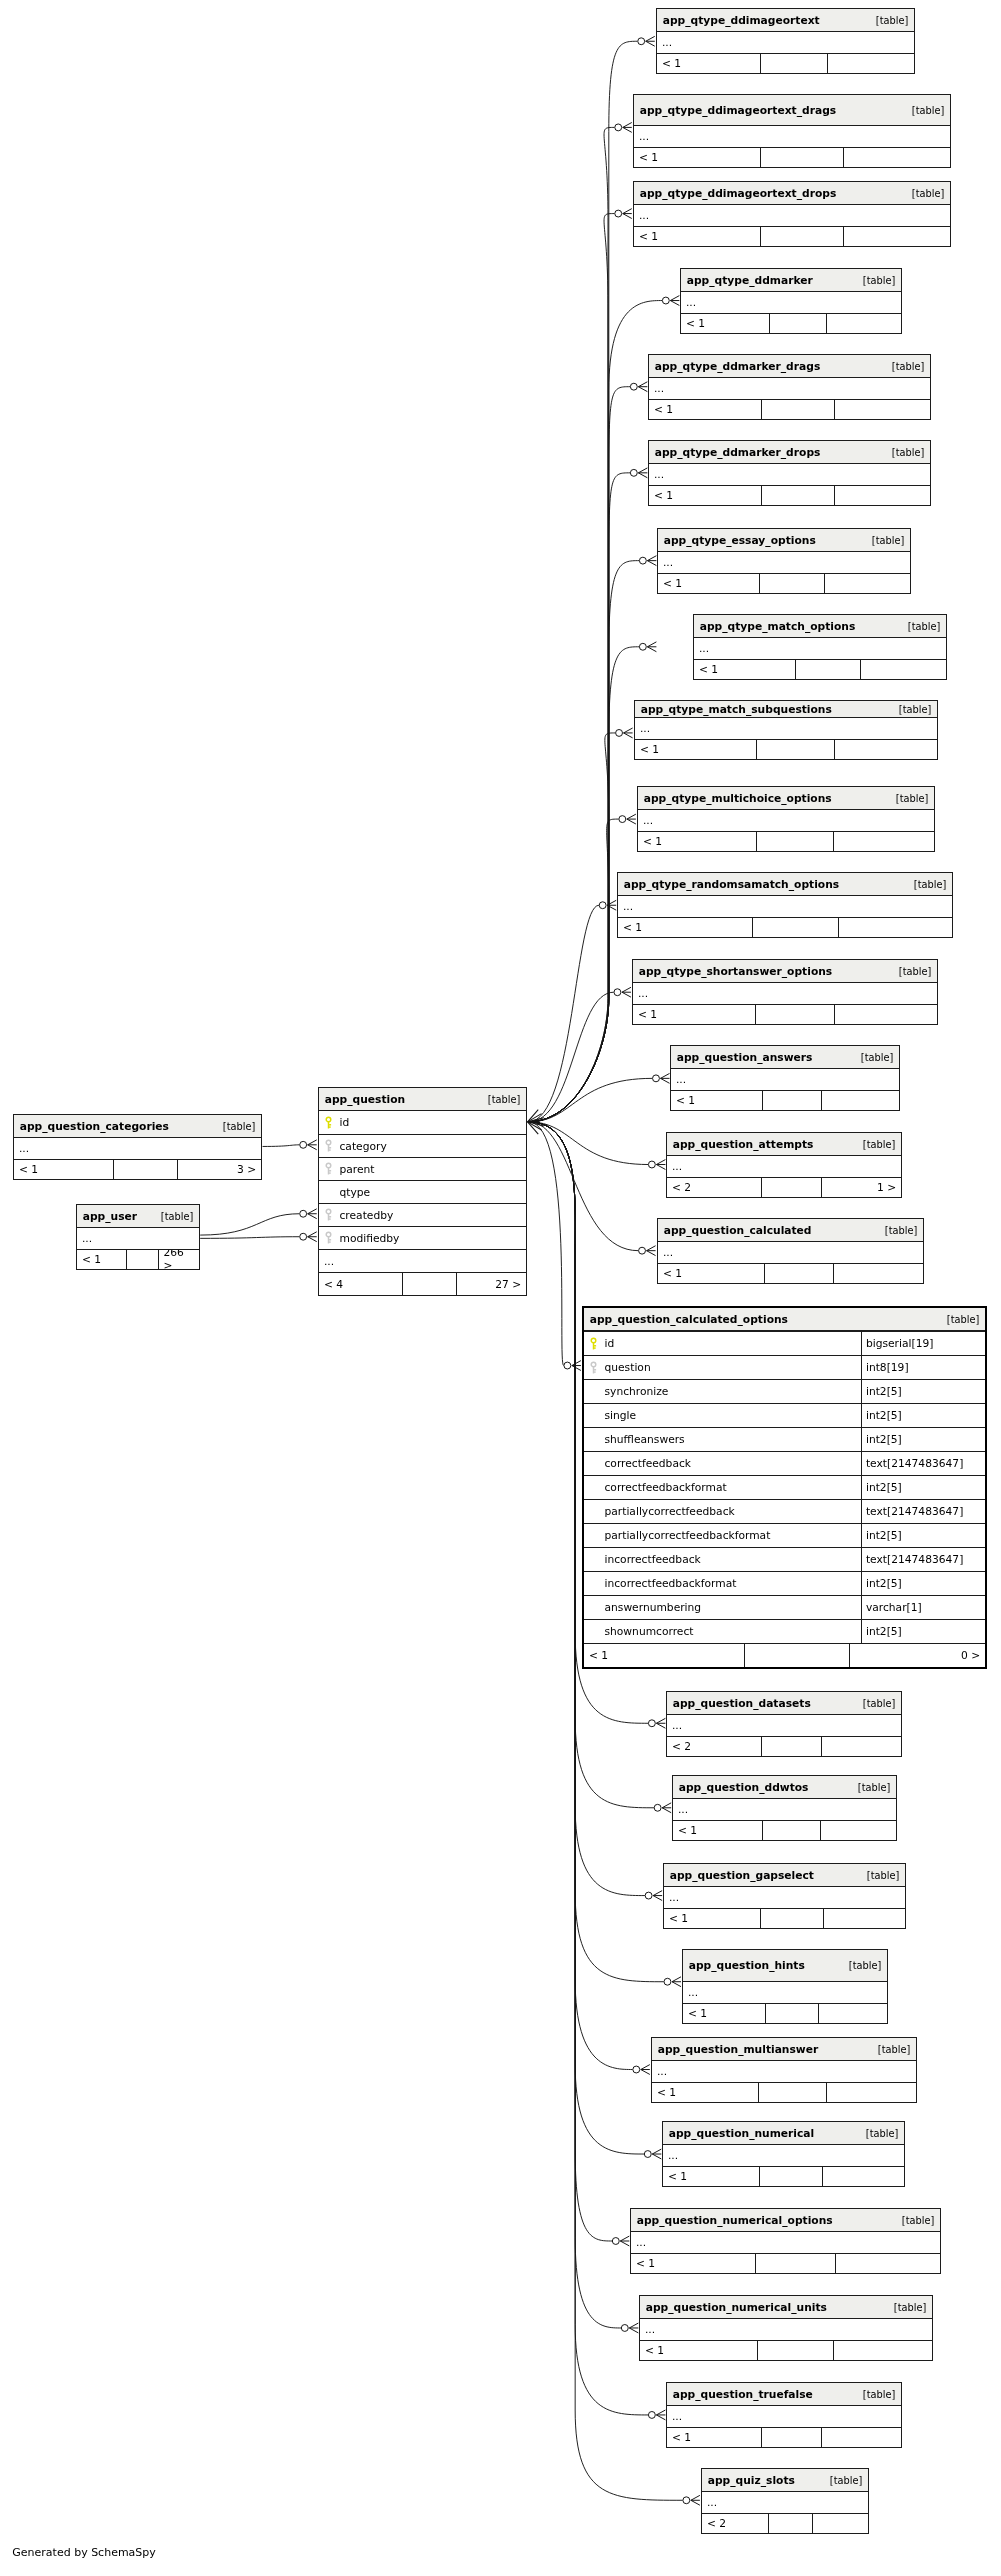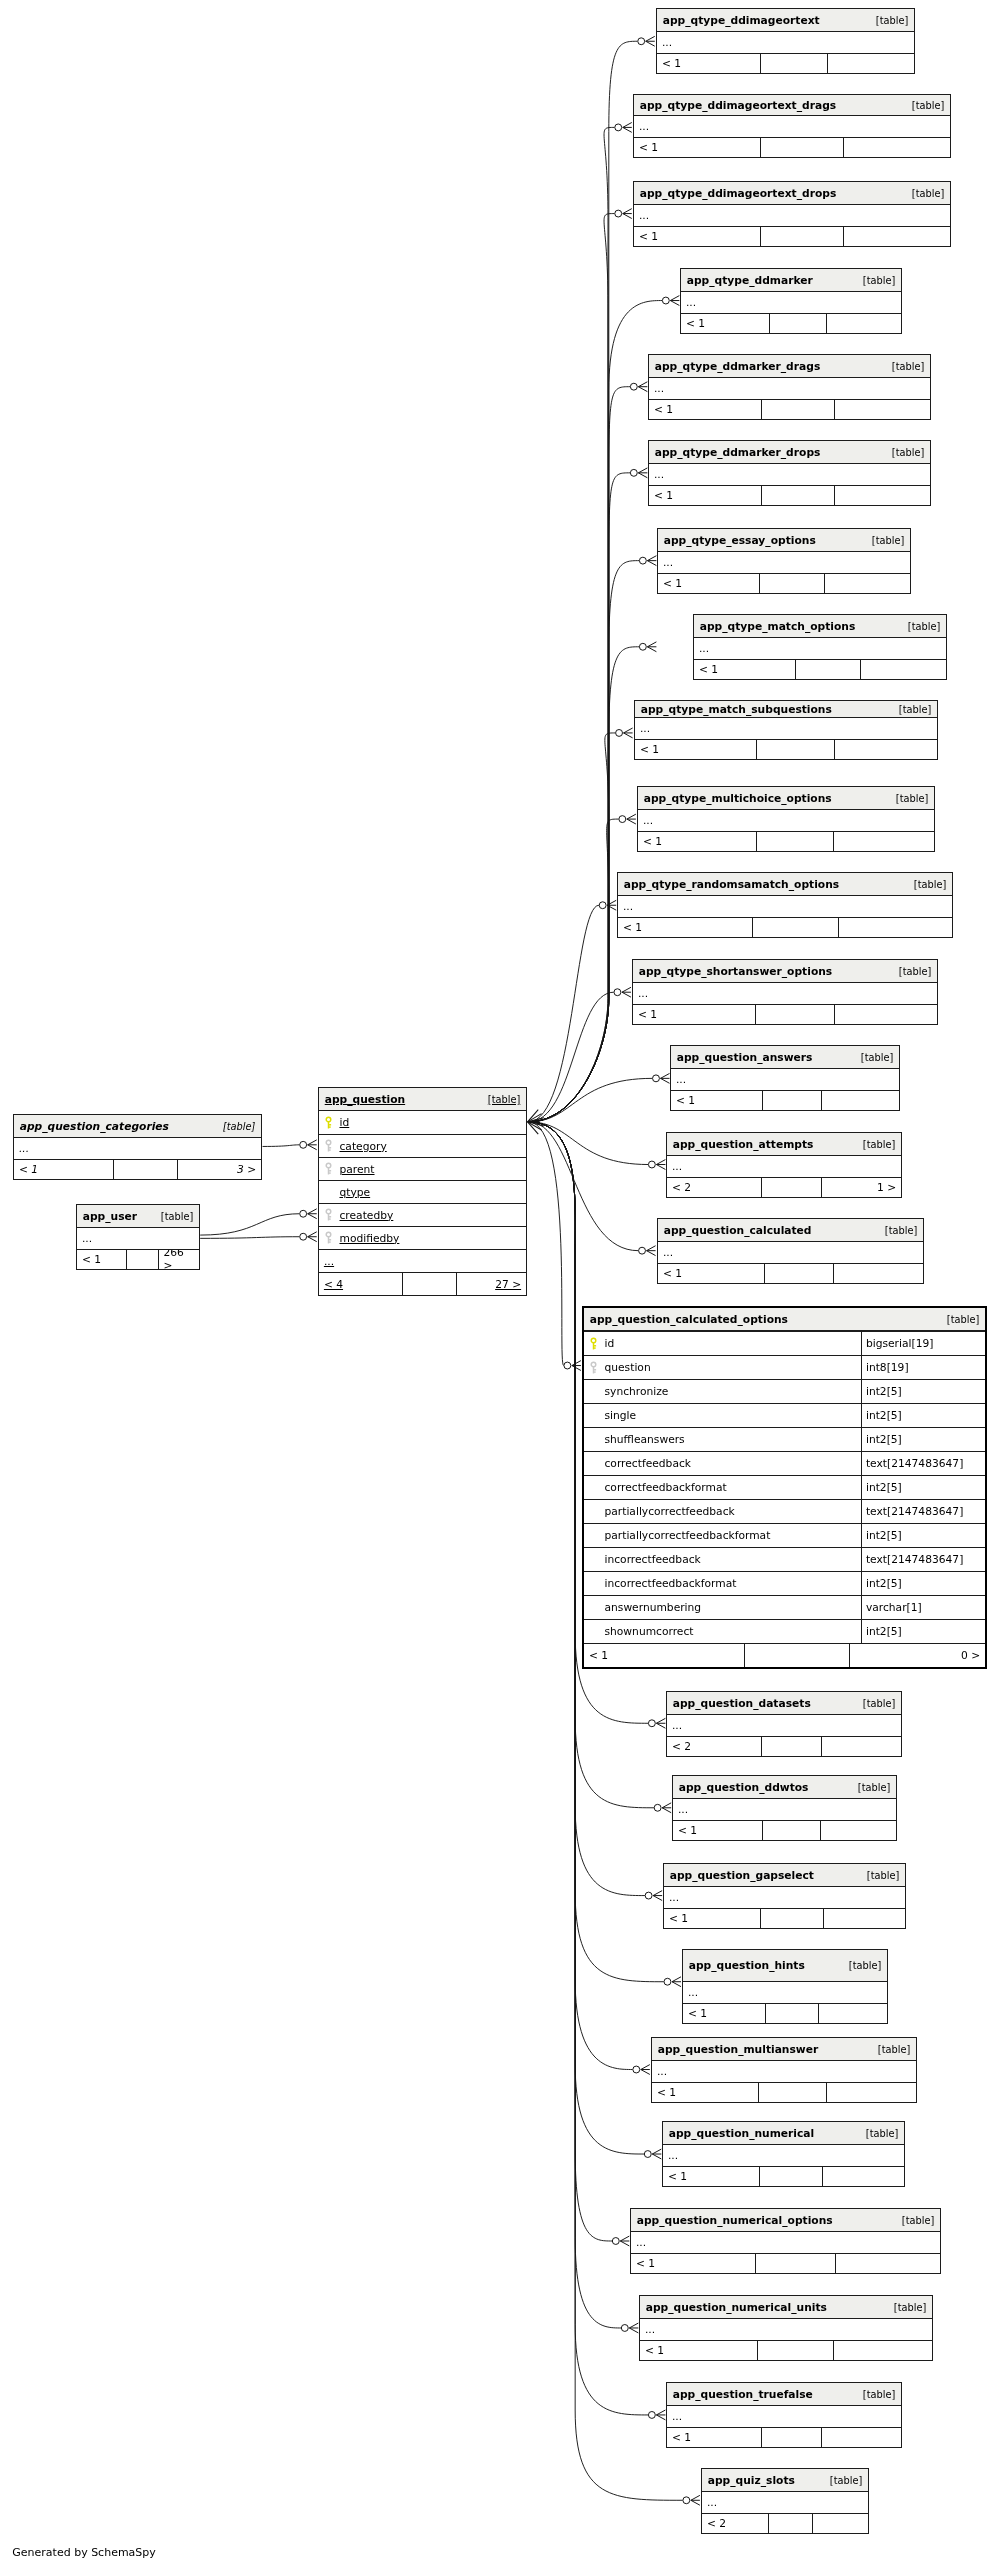--- a/index.html
+++ b/index.html
@@ -133,21 +133,21 @@
         <span class="tag">[table]</span>
       </div>
       <div class="drow" style="height:20.5px">...</div>
       <div class="frow" style="height:20.5px">
         <span class="fc c1" style="flex:0 0 40%">&lt; 1</span>
         <span class="fc c2" style="flex:0 0 26%"></span>
         <span class="fc c3" style="flex:1 1 auto"></span>
       </div>
     </div>
     <div class="tbl" style="left: 633px; top: 94px; width: 318px;">
-      <div class="hd" style="height:21px">
+      <div class="hd" style="height:31px">
         <span class="nm">app_qtype_ddimageortext_drags</span>
         <span class="tag">[table]</span>
       </div>
       <div class="drow" style="height:20.5px">...</div>
       <div class="frow" style="height:20.5px">
         <span class="fc c1" style="flex:0 0 40%">&lt; 1</span>
         <span class="fc c2" style="flex:0 0 26%"></span>
         <span class="fc c3" style="flex:1 1 auto"></span>
       </div>
     </div>
@@ -536,21 +536,21 @@
         <span class="nm">app_quiz_slots</span>
         <span class="tag">[table]</span>
       </div>
       <div class="drow" style="height:20.5px">...</div>
       <div class="frow" style="height:20.5px">
         <span class="fc c1" style="flex:0 0 40%">&lt; 2</span>
         <span class="fc c2" style="flex:0 0 26%"></span>
         <span class="fc c3" style="flex:1 1 auto"></span>
       </div>
     </div>
-    <div class="tbl" style="left: 13px; top: 1114px; width: 249px; font-style: italic;">
+    <div class="tbl" style="left: 13px; top: 1114px; width: 249px;">
       <div class="hd" style="height:23px">
         <span class="nm">app_question_categories</span>
         <span class="tag">[table]</span>
       </div>
       <div class="drow" style="height:20.5px">...</div>
       <div class="frow" style="height:20.5px">
         <span class="fc c1" style="flex:0 0 40%">&lt; 1</span>
         <span class="fc c2" style="flex:0 0 26%"></span>
         <span class="fc c3" style="flex:1 1 auto">3 &gt;</span>
       </div>
@@ -560,21 +560,21 @@
         <span class="nm">app_user</span>
         <span class="tag">[table]</span>
       </div>
       <div class="drow" style="height:20.5px">...</div>
       <div class="frow" style="height:20.5px">
         <span class="fc c1" style="flex:0 0 40%">&lt; 1</span>
         <span class="fc c2" style="flex:0 0 26%"></span>
         <span class="fc c3" style="flex:1 1 auto">266 &gt;</span>
       </div>
     </div>
-    <div class="tbl" style="left: 318px; top: 1087px; width: 209px; text-decoration: underline;">
+    <div class="tbl" style="left: 318px; top: 1087px; width: 209px;">
       <div class="hd" style="height:23px">
         <span class="nm">app_question</span>
         <span class="tag">[table]</span>
       </div>
       <div class="drow" style="height:23px">
         <span class="kslot">
           <svg width="9" height="14" viewBox="0 0 11 17">
             <circle cx="5.5" cy="4.2" r="2.8" fill="none" stroke="#dede00" stroke-width="1.8"></circle>
             <line x1="5.5" y1="7" x2="5.5" y2="15.2" stroke="#dede00" stroke-width="1.8"></line>
             <line x1="5.5" y1="10.7" x2="8.7" y2="10.7" stroke="#dede00" stroke-width="1.8"></line>

